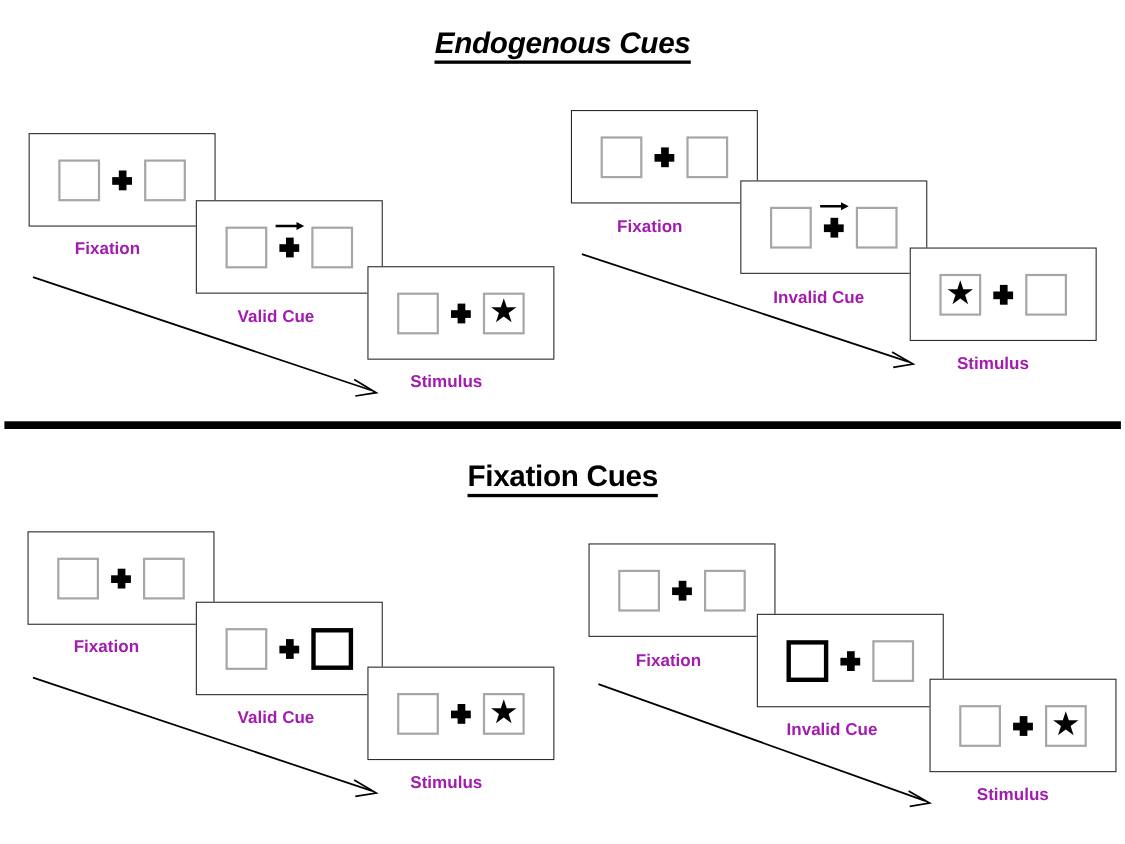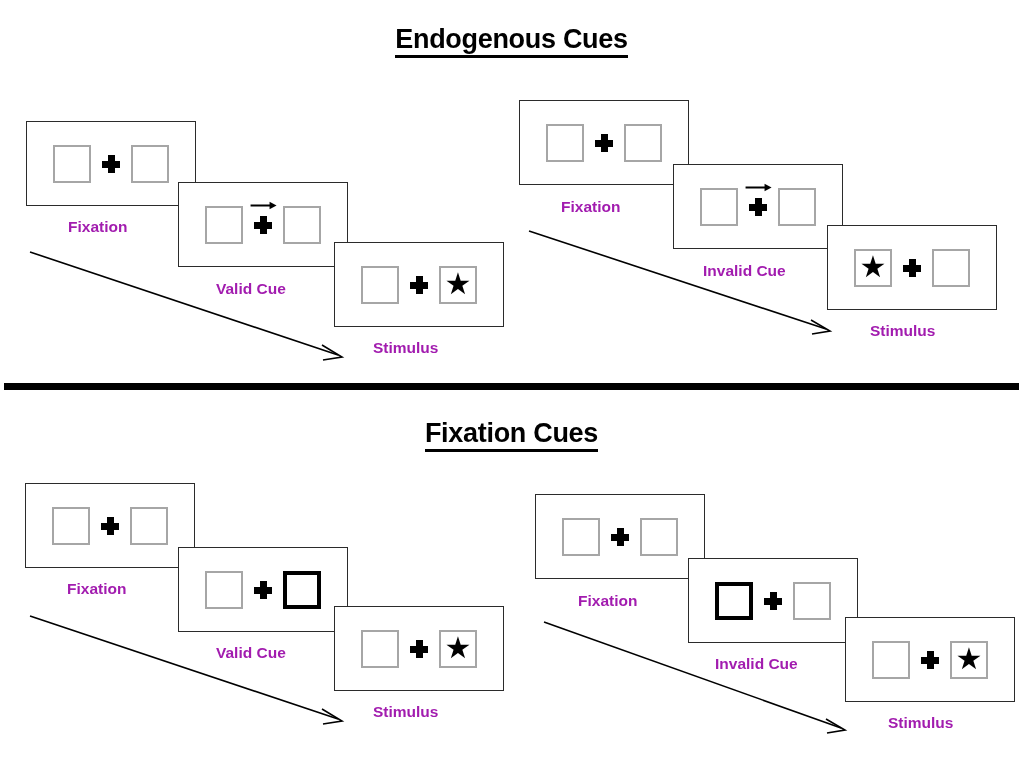--- a/index.html
+++ b/index.html
@@ -120,21 +120,21 @@
   }
 
   .flow-arrow {
     position: absolute;
     pointer-events: none;
   }
 </style>
 </head>
 <body>
 
-<div class="section-title" style="top:24px;">
+<div class="section-title" style="top:24px;font-style:italic;">
   <span>Endogenous Cues</span>
 </div>
 
 <div class="frame" style="left:26px; top:121px; width:170px; height:85px;">
   <div class="frame-inner">
     <div class="placeholder"></div>
     <div class="fix-cross">
         <div class="plus"></div>
       </div>
     <div class="placeholder"></div>

